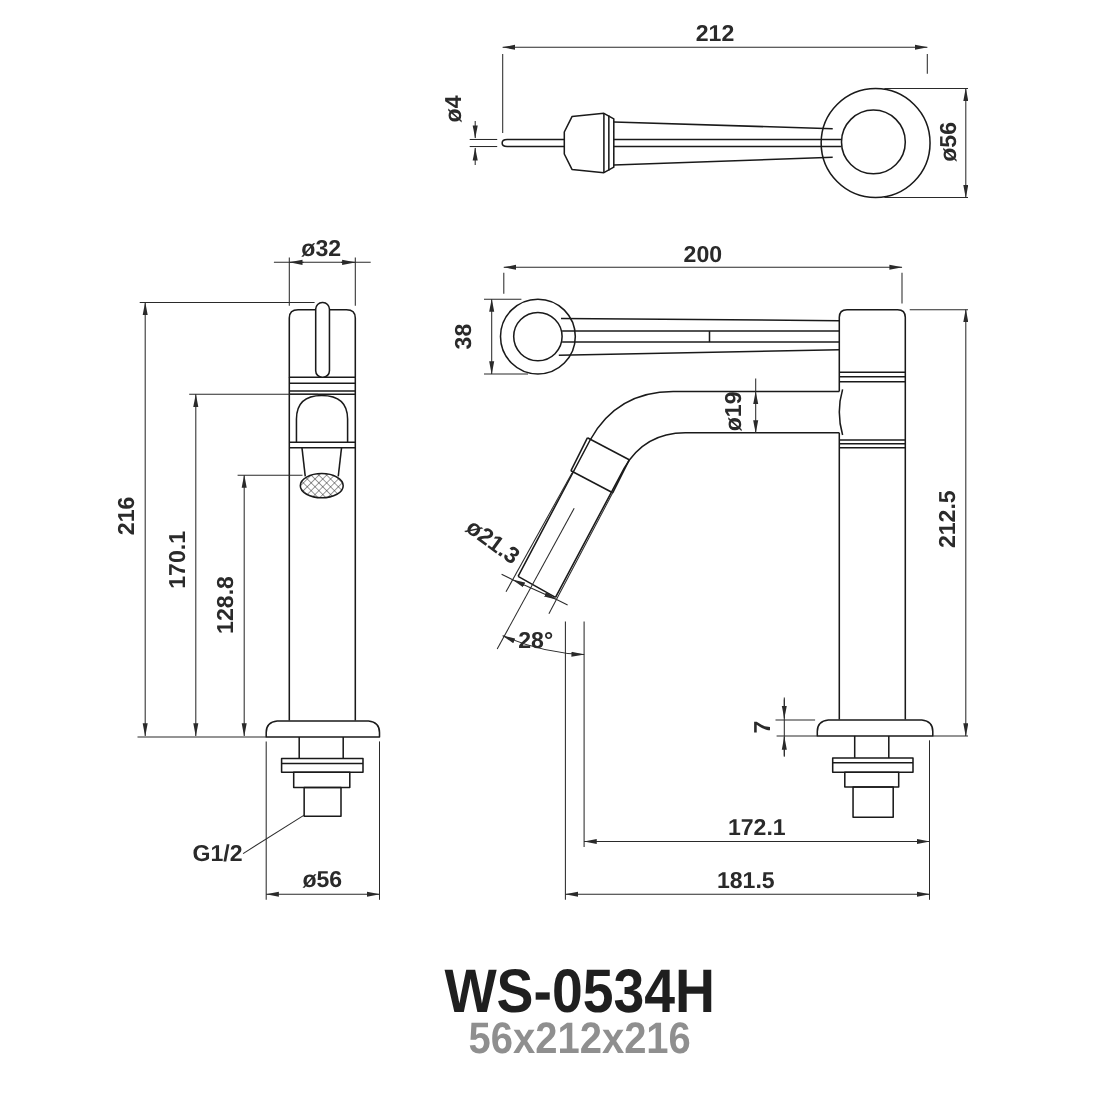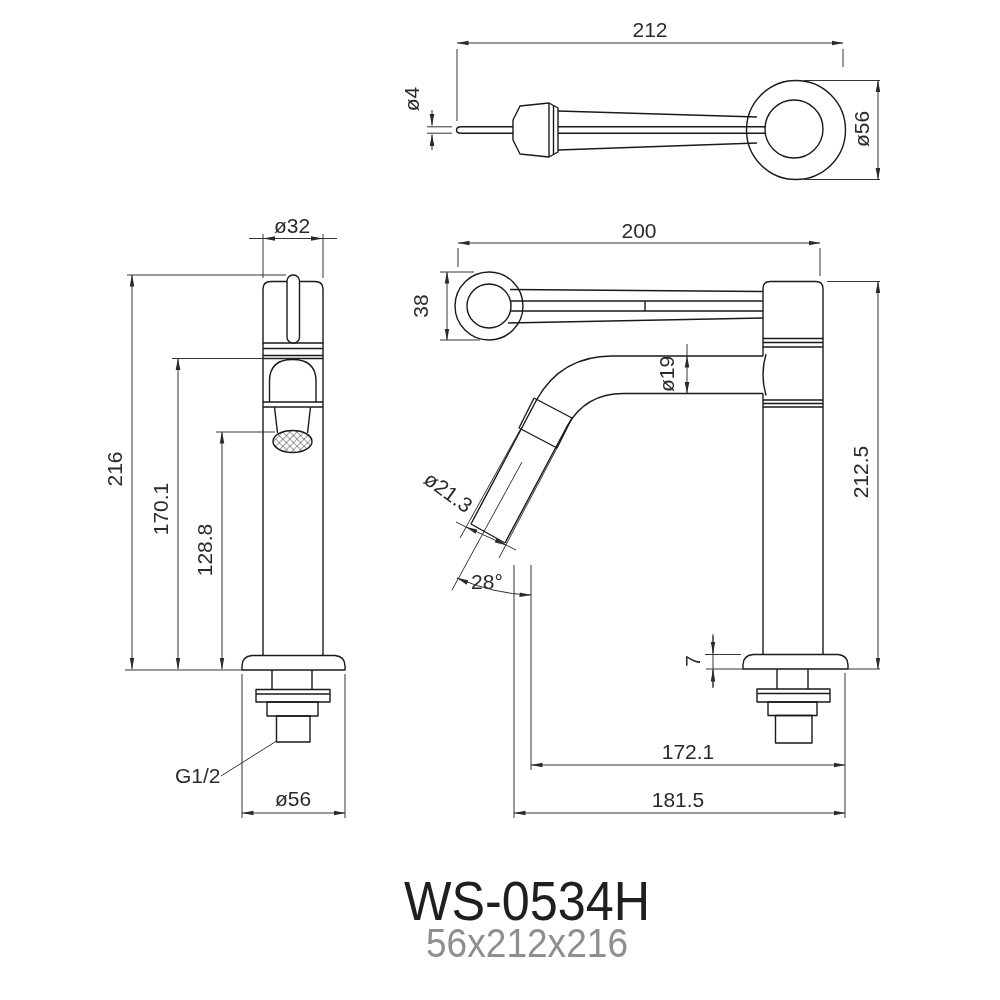--- a/index.html
+++ b/index.html
@@ -1,17 +1,17 @@
 <!DOCTYPE html>
 <html><head>
 <meta charset="utf-8">
 <style>
   html,body{margin:0;padding:0;background:#fff;}
   .sheet{position:relative;width:880px;height:1000px;background:#fff;overflow:hidden;
-         font-family:"Liberation Sans", sans-serif;}
+         font-family:"Liberation Sans", sans-serif;font-weight:bold;}
   svg{display:block;}
   .geo *{stroke:#1a1a1a;stroke-width:1.4;fill:none;stroke-linecap:butt;stroke-linejoin:round;}
   .dim *{stroke:#2a2a2a;stroke-width:0.95;fill:none;}
   .dim text{fill:#2a2a2a;stroke:none;font-size:21px;font-family:"Liberation Sans", sans-serif;}
   .dl{marker-start:url(#arw);marker-end:url(#arw);}
   .de{marker-end:url(#arw);}
   text.title{fill:#1f1f1f;stroke:none;font-family:"Liberation Sans", sans-serif;}
   text.subtitle{fill:#8f8f8f;stroke:none;font-family:"Liberation Sans", sans-serif;}
 </style>
 </head>

